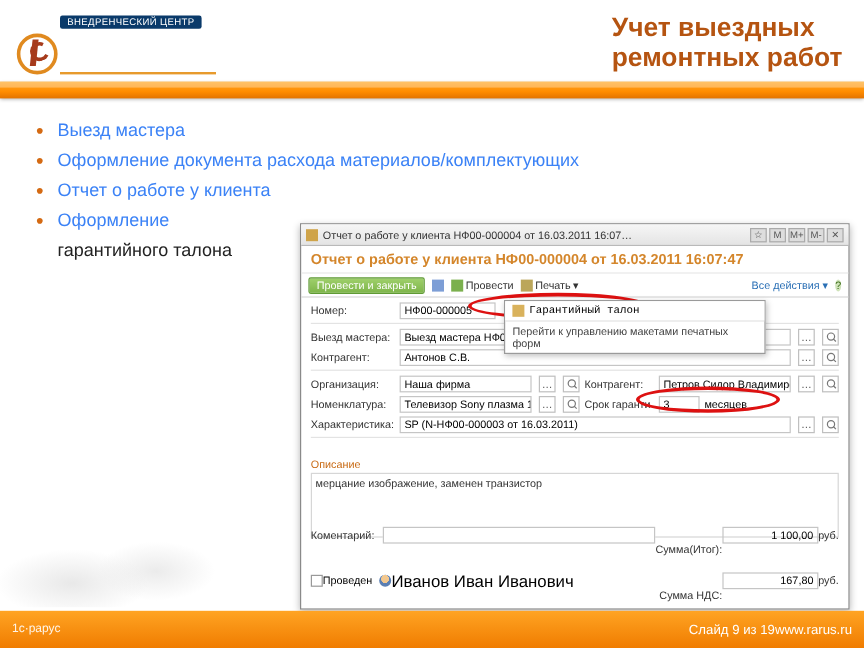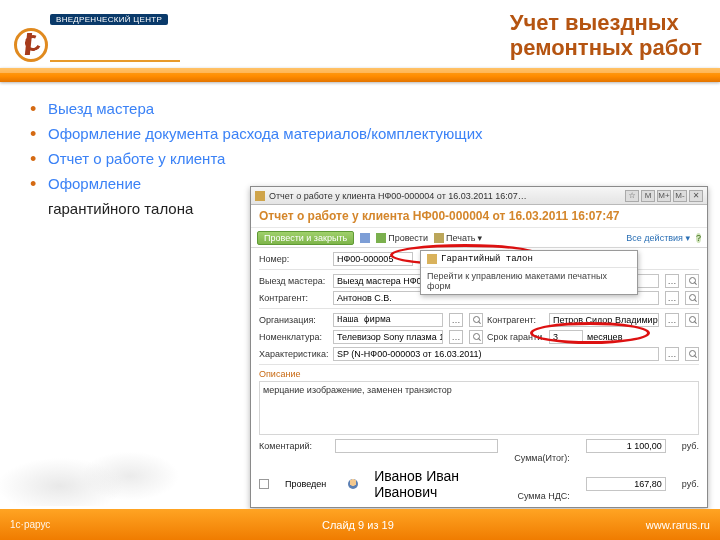--- a/index.html
+++ b/index.html
@@ -46,26 +46,26 @@
   .lbl { width:70px; color:#333; font-size:9px; }
   .lbl-sm { width:58px; color:#333; font-size:9px;}
   .inp { flex:1; height:14px; border:1px solid #c5c5c5; background:#fff; padding:0 3px; font-size:9px; display:flex; align-items:center; overflow:hidden; white-space:nowrap;}
   .inp.sel { background:#1e4db7; color:#fff; }
   .dots { width:14px; height:14px; border:1px solid #bfbfbf; margin-left:2px; font-size:9px; text-align:center; line-height:12px; color:#555; }
   .mag { width:14px; height:14px; border:1px solid #bfbfbf; margin-left:2px; position:relative;}
   .mag::before { content:""; position:absolute; left:3px; top:2px; width:5px; height:5px; border:1px solid #777; border-radius:50%;}
   .mag::after { content:""; position:absolute; left:8px; top:8px; width:3px; height:1px; background:#777; transform:rotate(45deg);}
   .sep { height:1px; background:#e3e3e3; margin:2px 0 4px; }
 
-  .desc { margin-top:4px;}
+  .desc { margin-top:17px;}
   .desc-lbl { color: #c86a14; font-size:9px; margin-bottom:2px; }
   .desc-body { border:1px solid #d6d6d6; height:54px; padding:3px; font-size:9px; color:#333;}
 
   .footer-form { position:absolute; left:8px; right:8px; bottom:6px;}
-  .ft-row { display:flex; align-items:center; margin-top:3px; gap:16px;}
+  .ft-row { display:flex; align-items:center; margin-top:3px; gap:0;}
   .ft-row .inp { height:14px;}
   .sumlbl { font-size:9px; color:#333;margin-top:25px; }
   .sumbox { width:80px; height:14px; border:1px solid #c5c5c5; font-size:9px; text-align:right; padding:0 3px; line-height:12px;}
   .rub { font-size:9px; color:#333;}
   .chk { width:10px; height:10px; border:1px solid #999; }
   .user-ic { width:10px; height:10px; border-radius:50%; background: radial-gradient(circle at 50% 35%, #f3c88e 40%, #5b7fb3 42%); }
 
   
   .hl { position:absolute; border:3px solid #d11; border-radius:50%; background:transparent; }
   .hl1 { left:390px; top:244px; width:150px; height:22px; }
@@ -78,21 +78,21 @@
   .popup-item.hover { background:#fff;font-family:Liberation Mono, monospace;}
   .popup-divider { height:1px; background:#e3e3e3;}
   .popup-hint { padding:3px 6px; color:#444;}
 
   
   .cloud { position:absolute; left:0; bottom:34px; width:200px; height:80px; background: radial-gradient(ellipse 90px 40px at 60px 60px, rgba(230,230,230,.9), transparent 70%), radial-gradient(ellipse 70px 35px at 130px 50px, rgba(230,230,230,.8), transparent 70%);}
 
   
   .footer { position:absolute; left:0; right:0; bottom:0; height:31px; background: linear-gradient(#ffa423,#f07c00); color:#fff; font-size:11px; display:flex; align-items:center; padding:0 10px;}
   .footer .fl { width:60px; height:12px; opacity:.9; font-size:10px;}
-  .footer .mid { flex:1; text-align:center; }
+  .footer .mid { flex:1; text-align:right; }
   .footer .mid span.num { color:#fff; }
   .footer .url { font-size:11px; }
 </style>
 </head>
 <body>
 
 <div class="header">
   <div class="logo">
     <span class="logo-badge">ВНЕДРЕНЧЕСКИЙ ЦЕНТР</span>
     <div class="logo-main">
@@ -167,21 +167,21 @@
       <span class="lbl">Контрагент:</span>
       <span class="inp">Антонов С.В.</span>
       <span class="dots">…</span>
       <span class="mag"></span>
     </div>
 
     <div class="sep"></div>
 
     <div class="row">
       <span class="lbl">Организация:</span>
-      <span class="inp" style="flex:0 0 110px;font-family:Liberation Mono, monospace;">Наша фирма</span>
+      <span class="inp" style="flex:0 0 110px;">Наша фирма</span>
       <span class="dots">…</span>
       <span class="mag"></span>
       <span class="lbl-sm">Контрагент:</span>
       <span class="inp">Петров Сидор Владимирович</span>
       <span class="dots">…</span>
       <span class="mag"></span>
     </div>
     <div class="row">
       <span class="lbl">Номенклатура:</span>
       <span class="inp" style="flex:0 0 110px;">Телевизор Sony плазма 15''</span>

